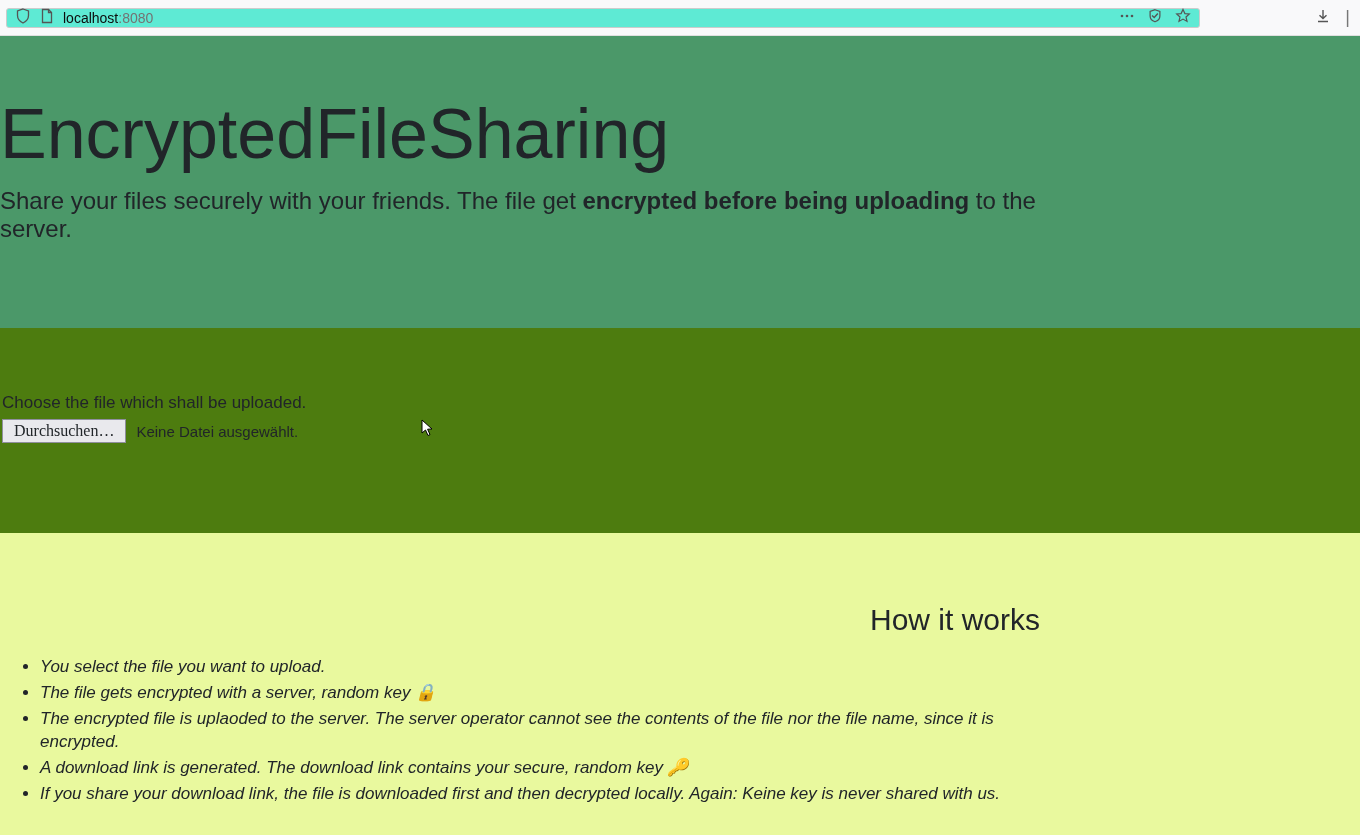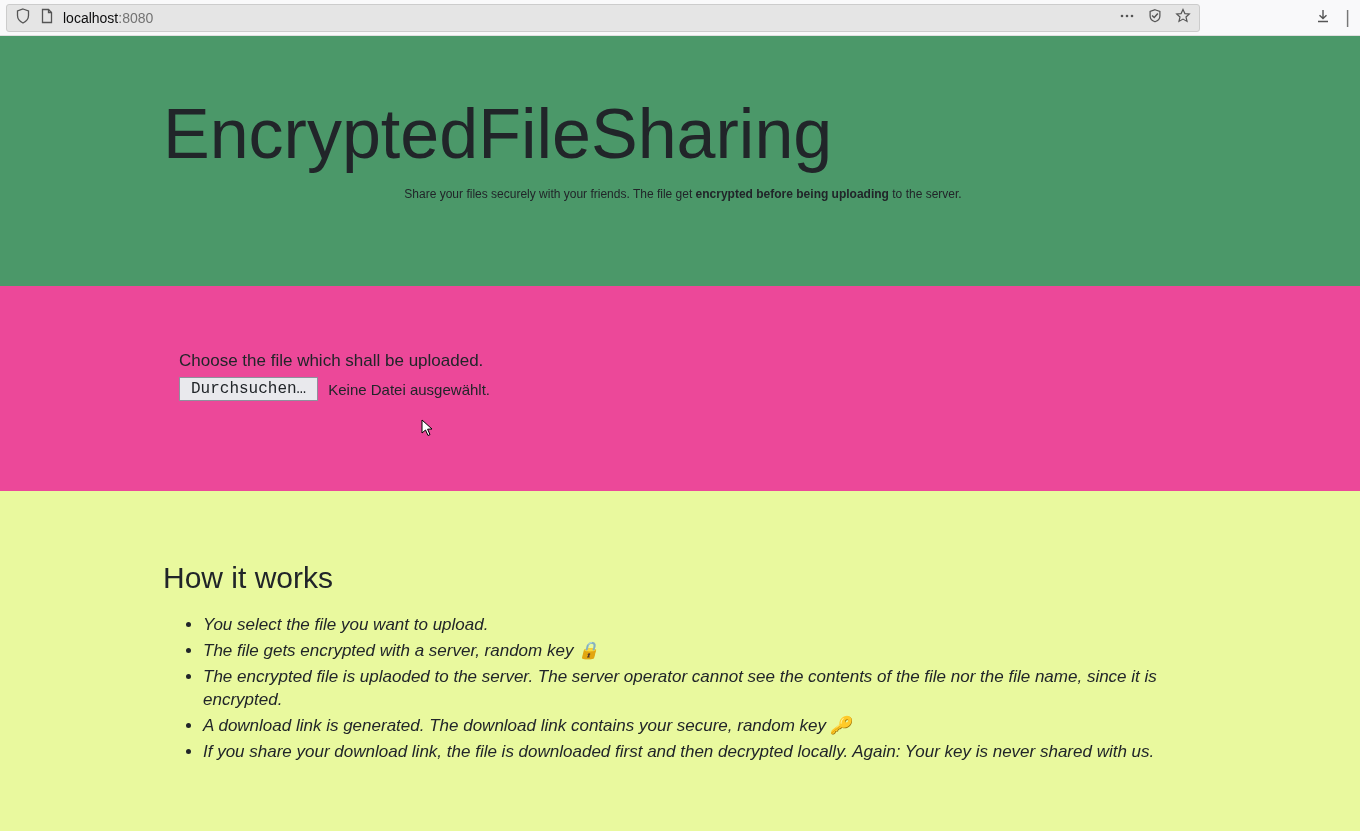--- a/index.html
+++ b/index.html
@@ -25,24 +25,24 @@
       border-bottom: 1px solid #e0e0e0;
       display: flex;
       align-items: center;
       padding: 0 6px;
       gap: 6px;
     }
 
     .url-bar {
       display: flex;
       align-items: center;
-      background: #e5e5e5;
+      background: #5eead4;
       border: 1px solid #ccc;
       border-radius: 3px;
-      height: 28px;
+      height: 20px;
       flex: 0 0 1194px;
       padding: 0 8px;
       gap: 8px;
     }
 
     .shield-icon {
       width: 16px;
       height: 16px;
       flex-shrink: 0;
     }
@@ -87,86 +87,85 @@
     }
 
     
     .header-section {
       background: #4b9869;
       padding: 60px 0 85px 0;
     }
 
     .container {
       max-width: 1040px;
-      margin-left: 163px;
       margin-right: auto;
     }
 
     .page-title {
       font-size: 70px;
       font-weight: 300;
       color: #212529;
       line-height: 1.1;
       margin-bottom: 14px;
     }
 
     .page-subtitle {
-      font-size: 12px;
+      font-size: 24px;
       color: #212529;
       font-weight: 400;
-      text-align: center;
     }
 
     .page-subtitle strong {
       font-weight: 700;
     }
 
     .upload-section {
-      background: #ec4899;
-      padding: 65px 0 90px 16px;
+      background: #4d7c0f;
+      padding: 65px 0 90px 2px;
     }
 
     .upload-label {
       font-size: 17px;
       color: #212529;
       margin-bottom: 6px;
       display: block;
     }
 
     .file-row {
       display: flex;
       align-items: center;
       gap: 10px;
     }
 
     .file-button {
       background: #e9e9ed;
       border: 1px solid #8f8f9d;
       padding: 2px 11px;
       font-size: 16px;
-      font-family: Liberation Mono, monospace;
+      font-family: Liberation Serif, serif;
       color: #212529;
       cursor: pointer;
     }
 
     .file-status {
       font-size: 15px;
       color: #212529;
     }
 
     .howitworks-section {
       background: #e9f99e;
       padding: 70px 0 65px 0;
     }
 
     .howitworks-title {
       font-size: 30px;
       font-weight: 500;
       color: #212529;
       margin-bottom: 18px;
+      text-align: right;
     }
 
     .howitworks-list {
       list-style: disc;
       padding-left: 40px;
       font-style: italic;
     }
 
     .howitworks-list li {
       font-size: 17px;
@@ -251,21 +250,21 @@
 </div>
 
 <div class="howitworks-section">
   <div class="container">
     <h2 class="howitworks-title">How it works</h2>
     <ul class="howitworks-list">
       <li>You select the file you want to upload.</li>
       <li>The file gets encrypted with a server, random key 🔒</li>
       <li>The encrypted file is uplaoded to the server. The server operator cannot see the contents of the file nor the file name, since it is encrypted.</li>
       <li>A download link is generated. The download link contains your secure, random key 🔑</li>
-      <li>If you share your download link, the file is downloaded first and then decrypted locally. Again: Your key is never shared with us.</li>
+      <li>If you share your download link, the file is downloaded first and then decrypted locally. Again: Keine key is never shared with us.</li>
     </ul>
   </div>
 </div>
 
 <div class="cursor">
   <svg width="14" height="18" viewBox="0 0 14 18">
     <path d="M1 1 L1 14 L4.5 11 L7 16.5 L9 15.6 L6.6 10.2 L11 10 Z" fill="#fff" stroke="#000" stroke-width="1"></path>
   </svg>
 </div>
 

